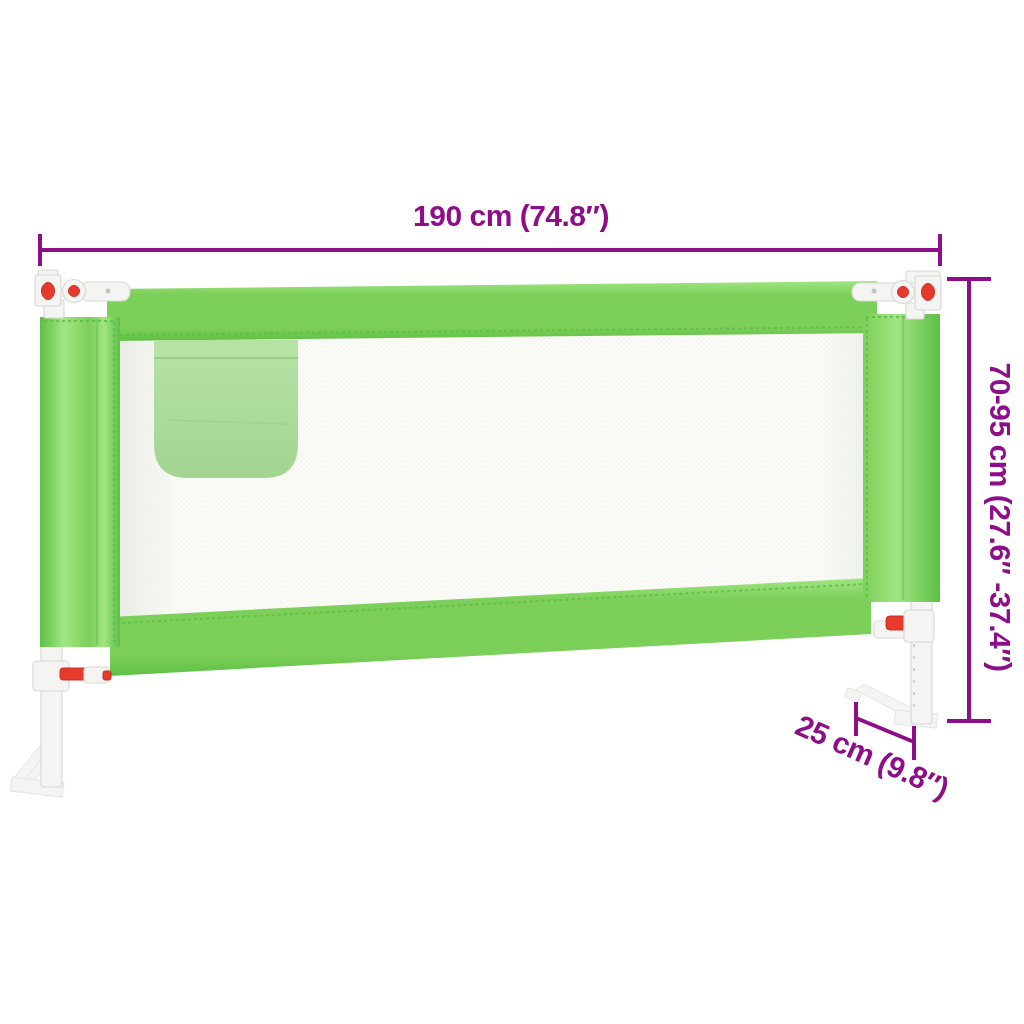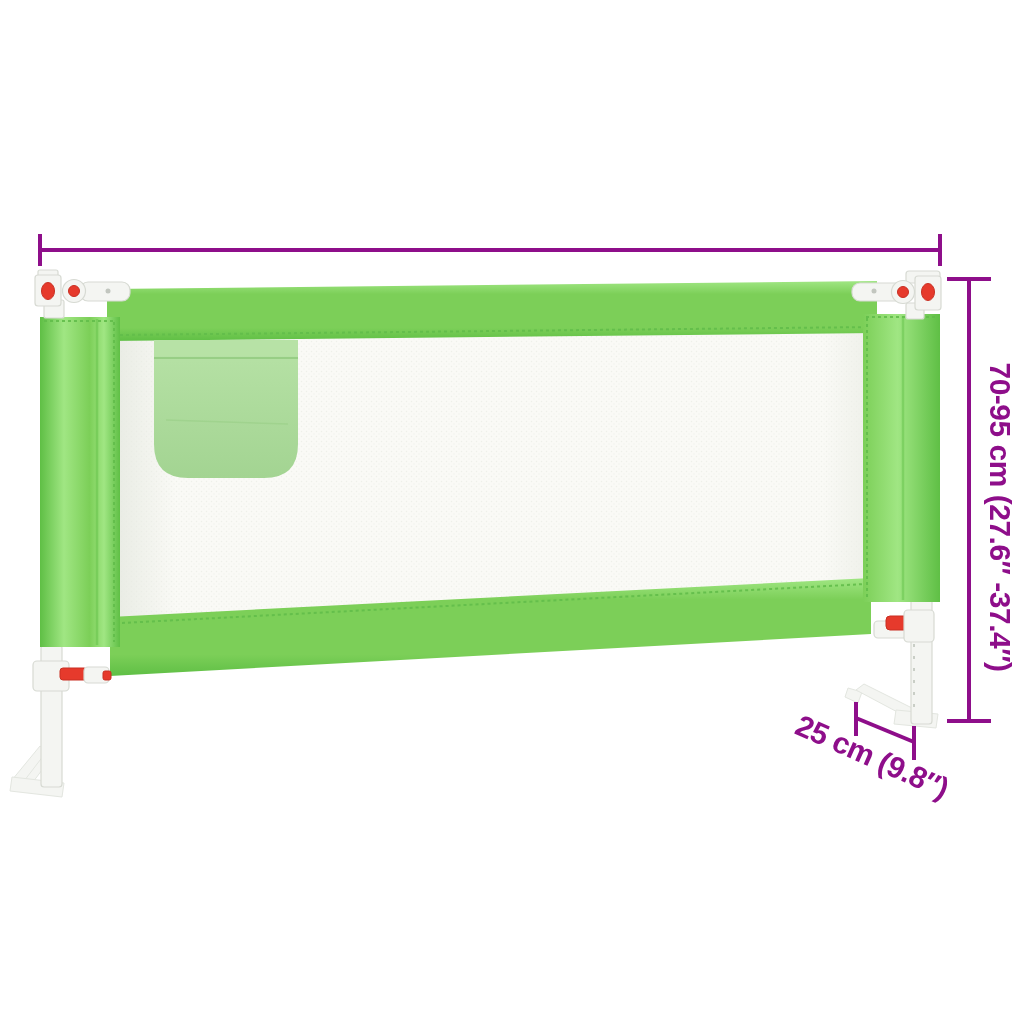--- a/index.html
+++ b/index.html
@@ -169,15 +169,16 @@
       <line x1="947" y1="721" x2="991" y2="721" class="purple-line"></line>
     </g>
 
     <g>
       <line x1="856" y1="718" x2="914" y2="742" class="purple-line"></line>
       <line x1="856" y1="702" x2="856" y2="736" class="purple-line"></line>
       <line x1="914" y1="726" x2="914" y2="760" class="purple-line"></line>
     </g>
   </svg>
 
+  <div class="dim-label width">190 cm (74.8″)</div>
   <div class="dim-label height">70-95 cm (27.6″ -37.4″)</div>
   <div class="dim-label depth">25 cm (9.8″)</div>
 </div>
 
 </body></html>

